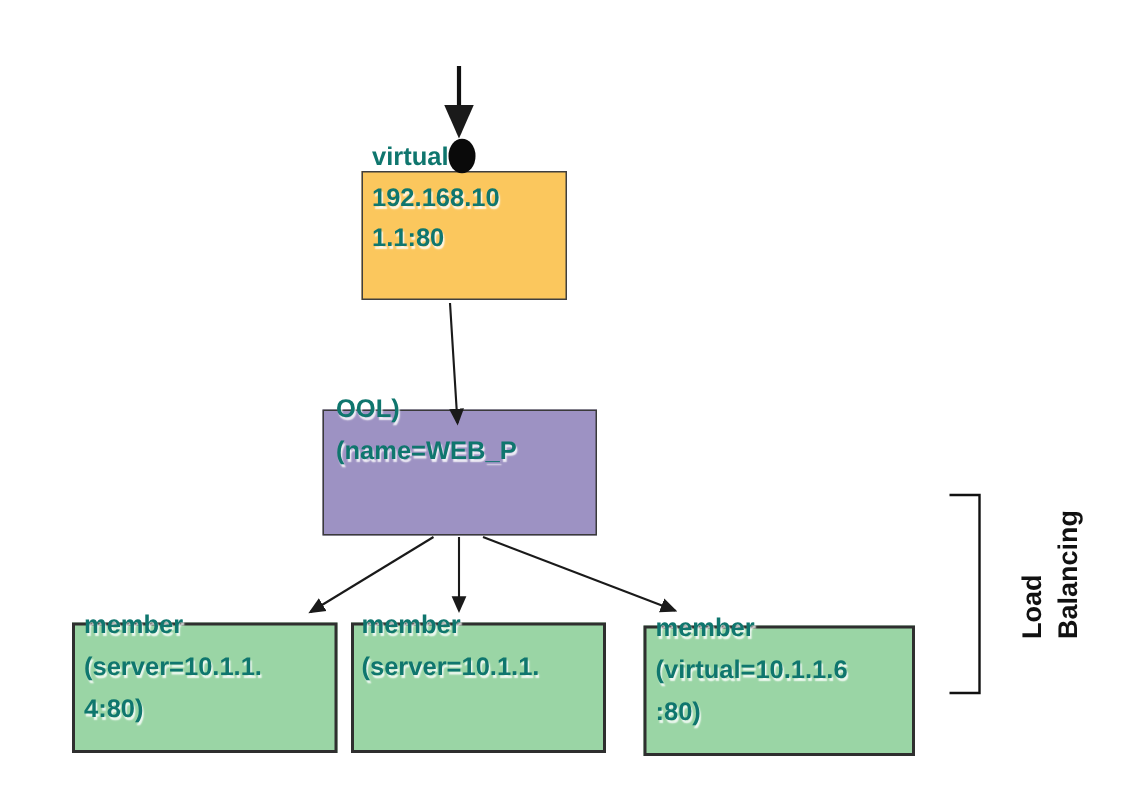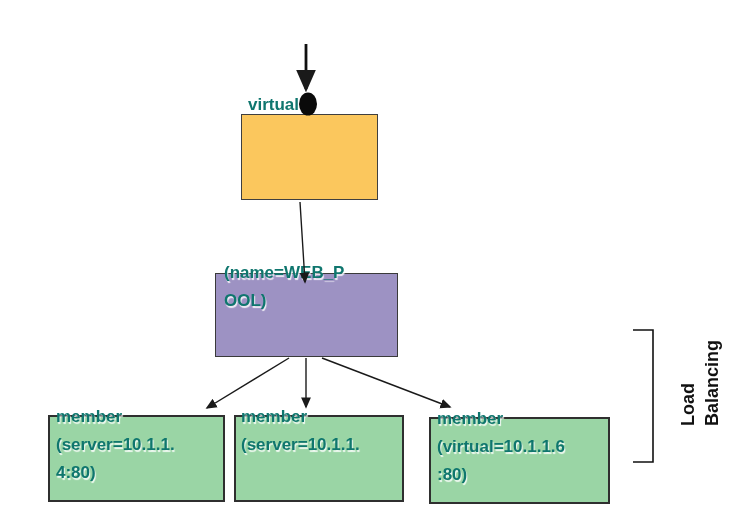--- a/index.html
+++ b/index.html
@@ -51,26 +51,28 @@
   }
 </style>
 </head>
 <body>
 
 <div class="canvas">
 
   <div class="node-box" style="left: 241px; top: 114px; width: 137px; height: 86px; border-width: 1.5px; border-color: rgb(63, 63, 63); background: rgb(251, 199, 93);"></div>
   <div class="node-label" style="left:248px; top:91px;">
     <div>virtual</div>
+    <div>192.168.10</div>
+    <div>1.1:80</div>
   </div>
 
   <div class="node-box" style="left: 215px; top: 273px; width: 183px; height: 84px; border-width: 1.5px; border-color: rgb(58, 58, 58); background: rgb(157, 146, 195);"></div>
   <div class="node-label" style="left:224px; top:259px; line-height:28px;">
+    <div>OOL)</div>
     <div>(name=WEB_P</div>
-    <div>OOL)</div>
   </div>
 
   <div class="node-box" style="left: 48px; top: 415px; width: 177px; height: 87px; background: rgb(154, 213, 165);"></div>
   <div class="node-label" style="left:56px; top:403px; line-height:28px;">
     <div>member</div>
     <div>(server=10.1.1.</div>
     <div>4:80)</div>
   </div>
 
   <div class="node-box" style="left: 234px; top: 415px; width: 170px; height: 87px; background: rgb(154, 213, 165);"></div>

